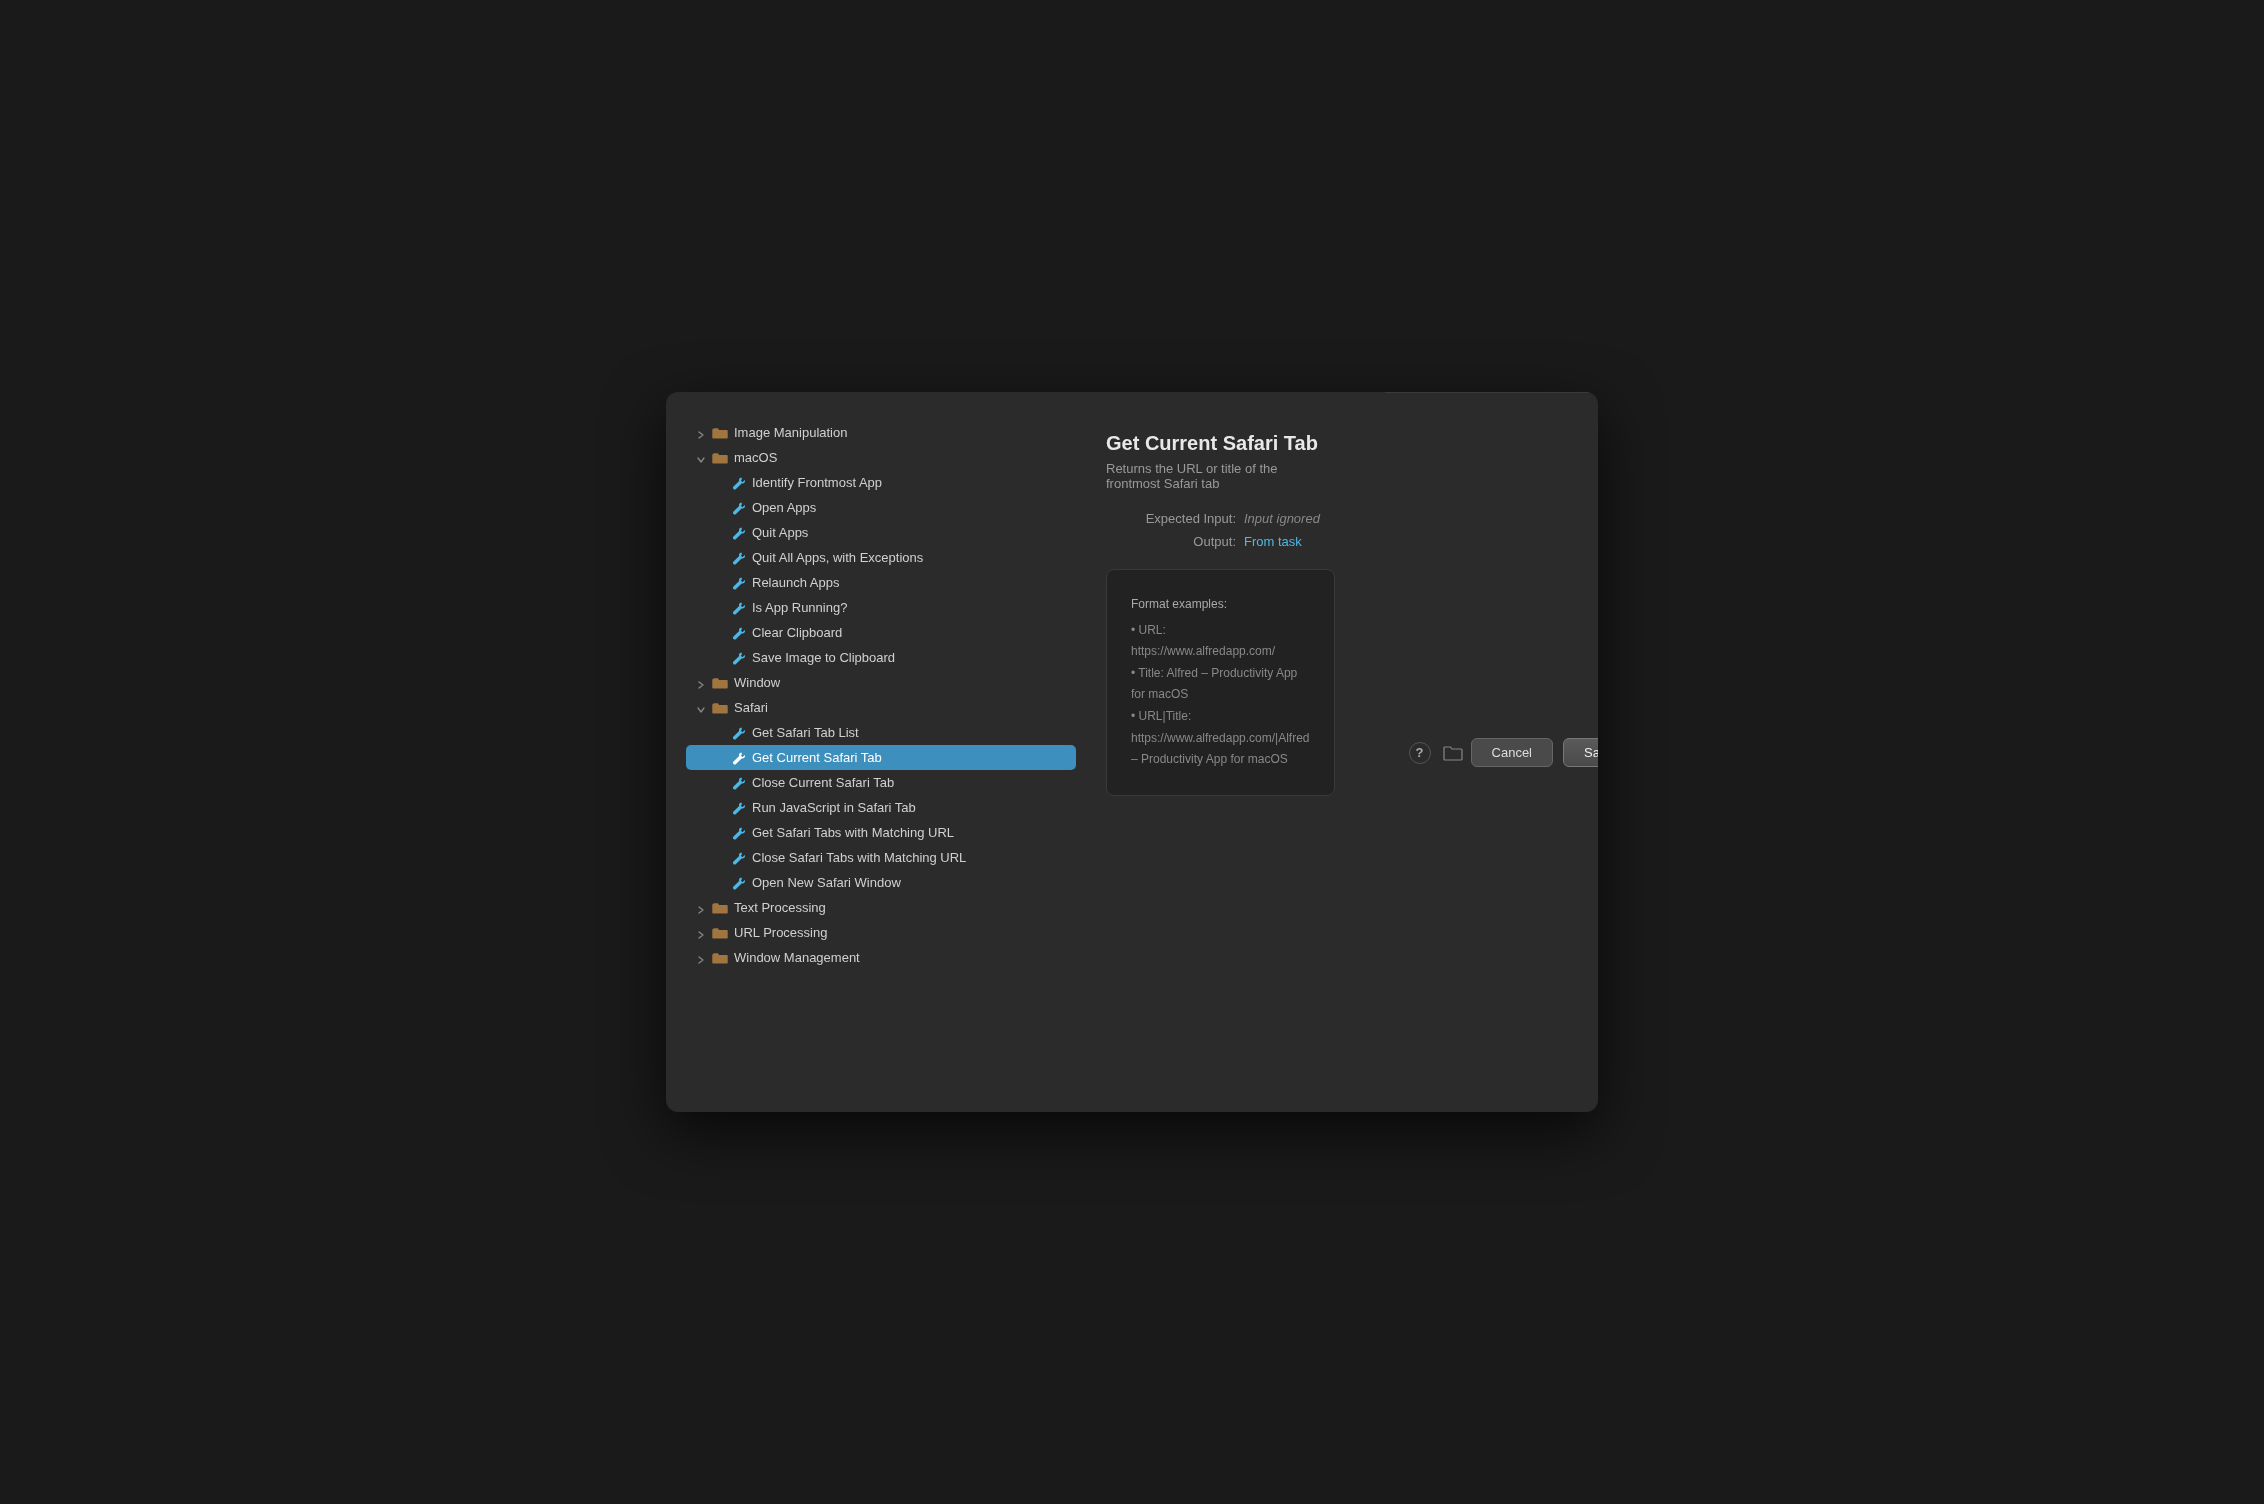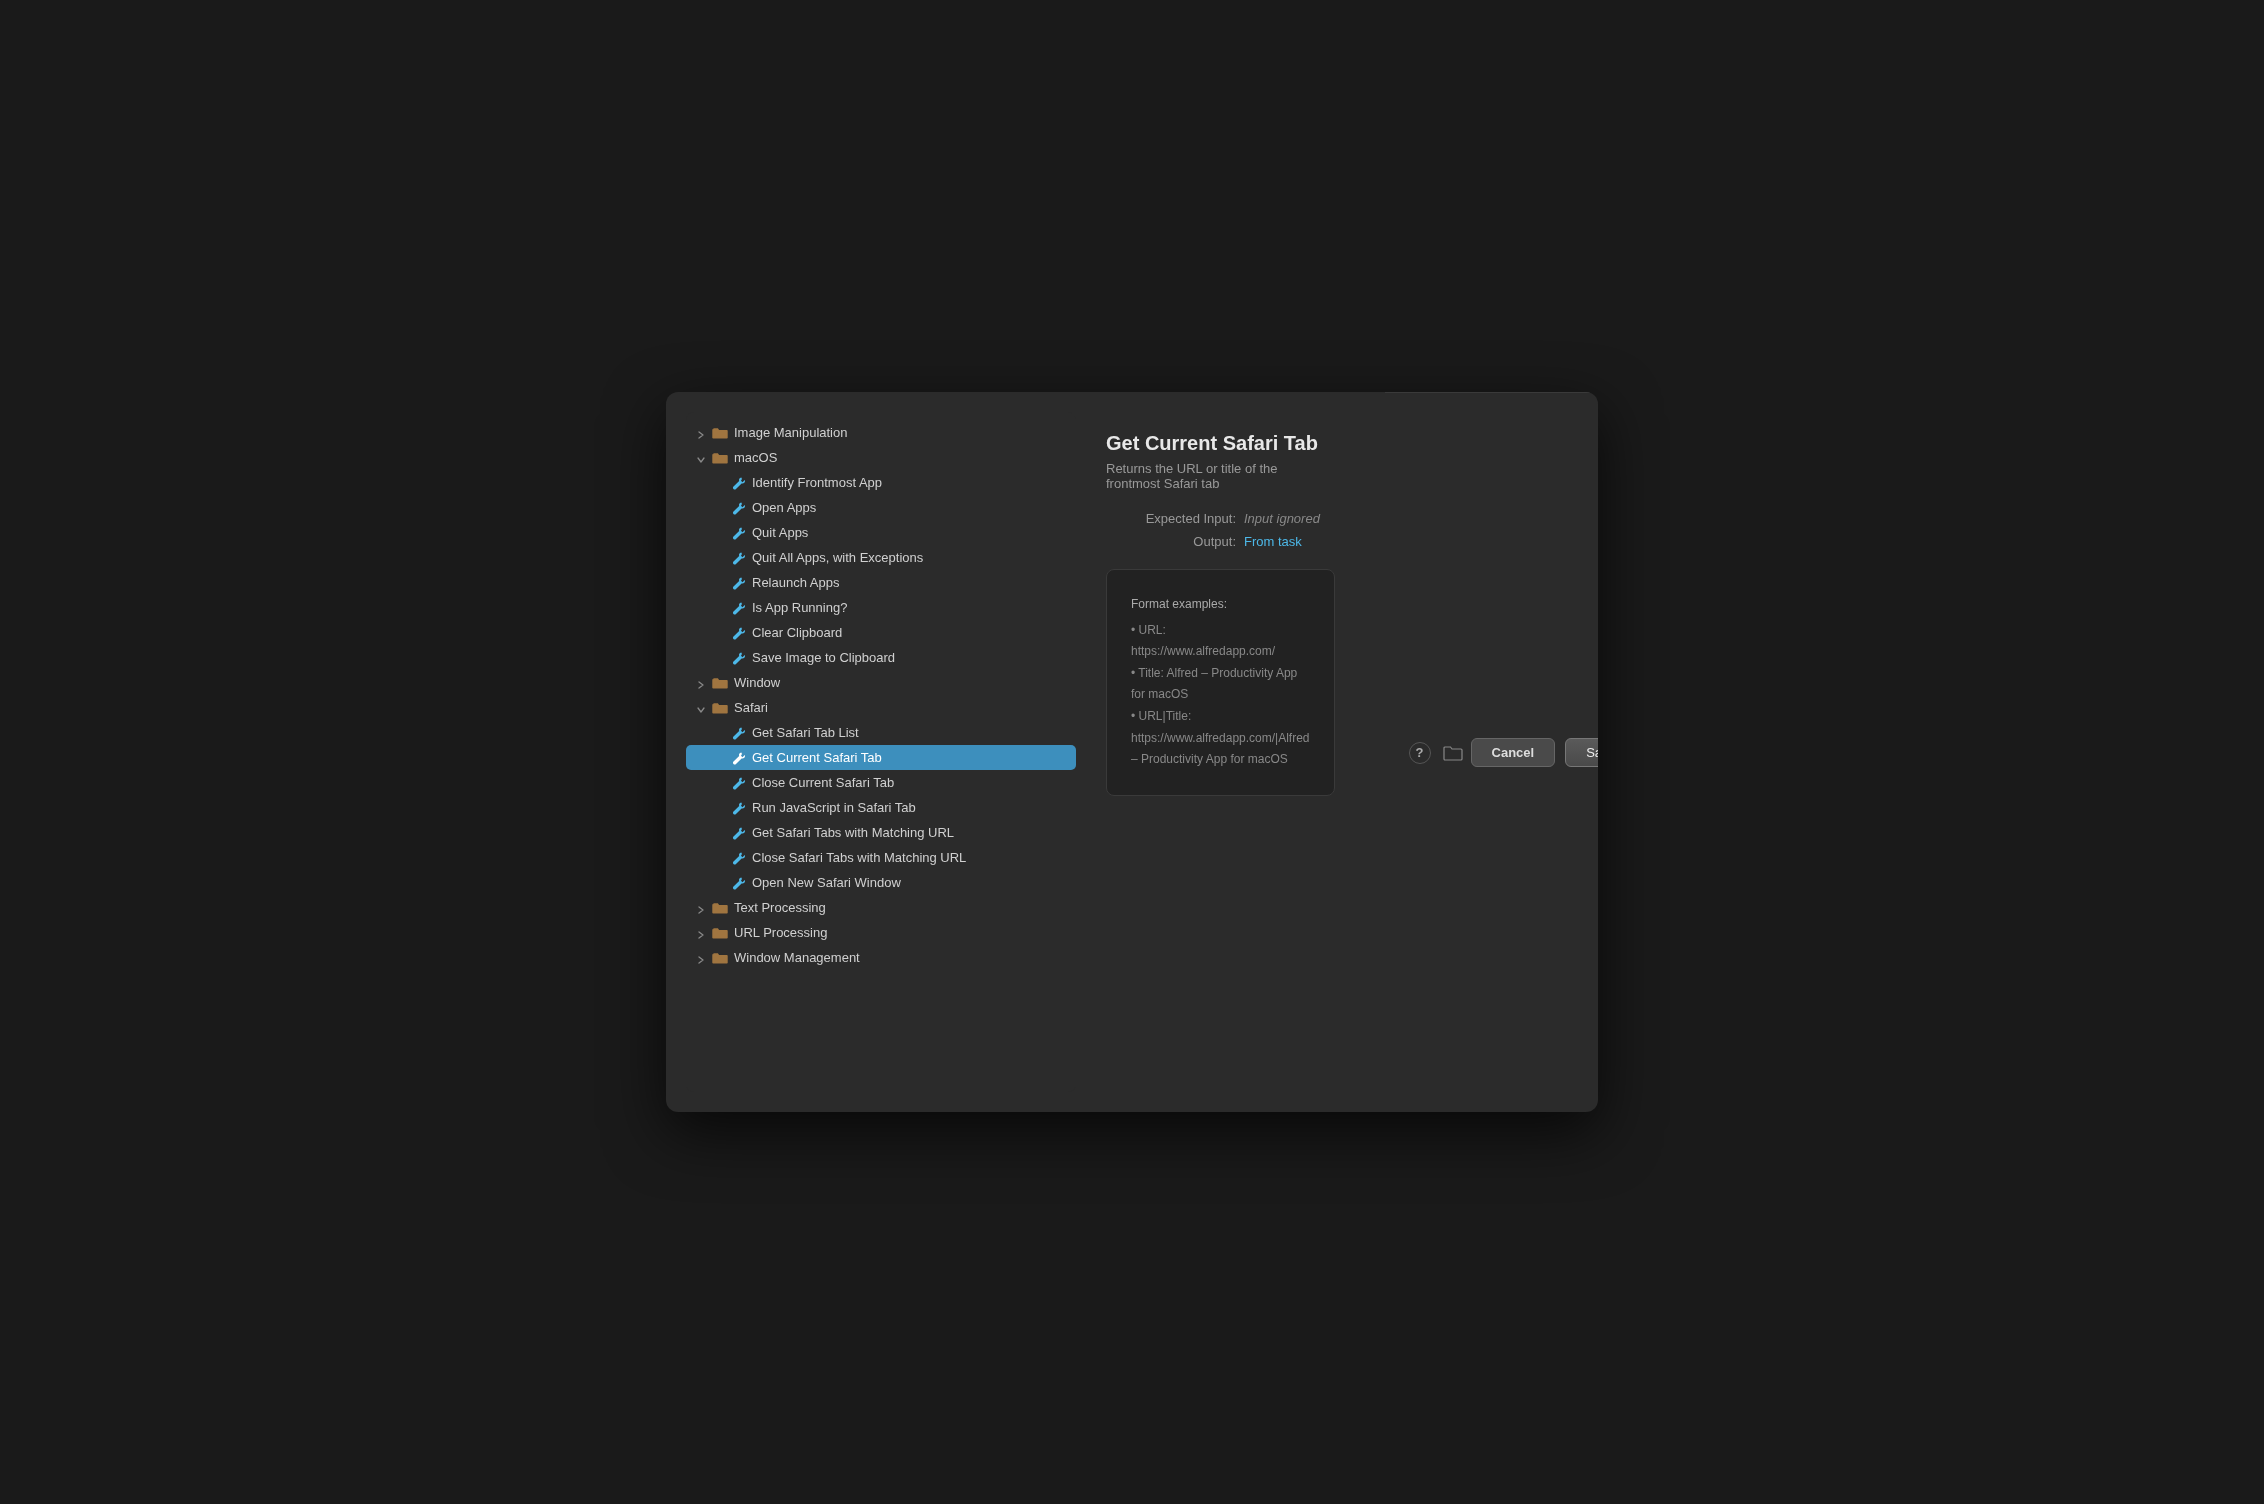--- a/index.html
+++ b/index.html
@@ -207,21 +207,20 @@
       padding: 6px 20px;
       border-radius: 6px;
       font-size: 13px;
       cursor: pointer;
       font-family: inherit;
     }
     .btn-cancel {
       background: #4a4a4a;
       border: 1px solid #666;
       color: #ddd;
-      font-weight: bold;
     }
     .btn-save {
       background: linear-gradient(to bottom, #5a5a5a, #4a4a4a);
       border: 1px solid #777;
       color: #eee;
     }
   </style>
 </head>
 <body>
 

